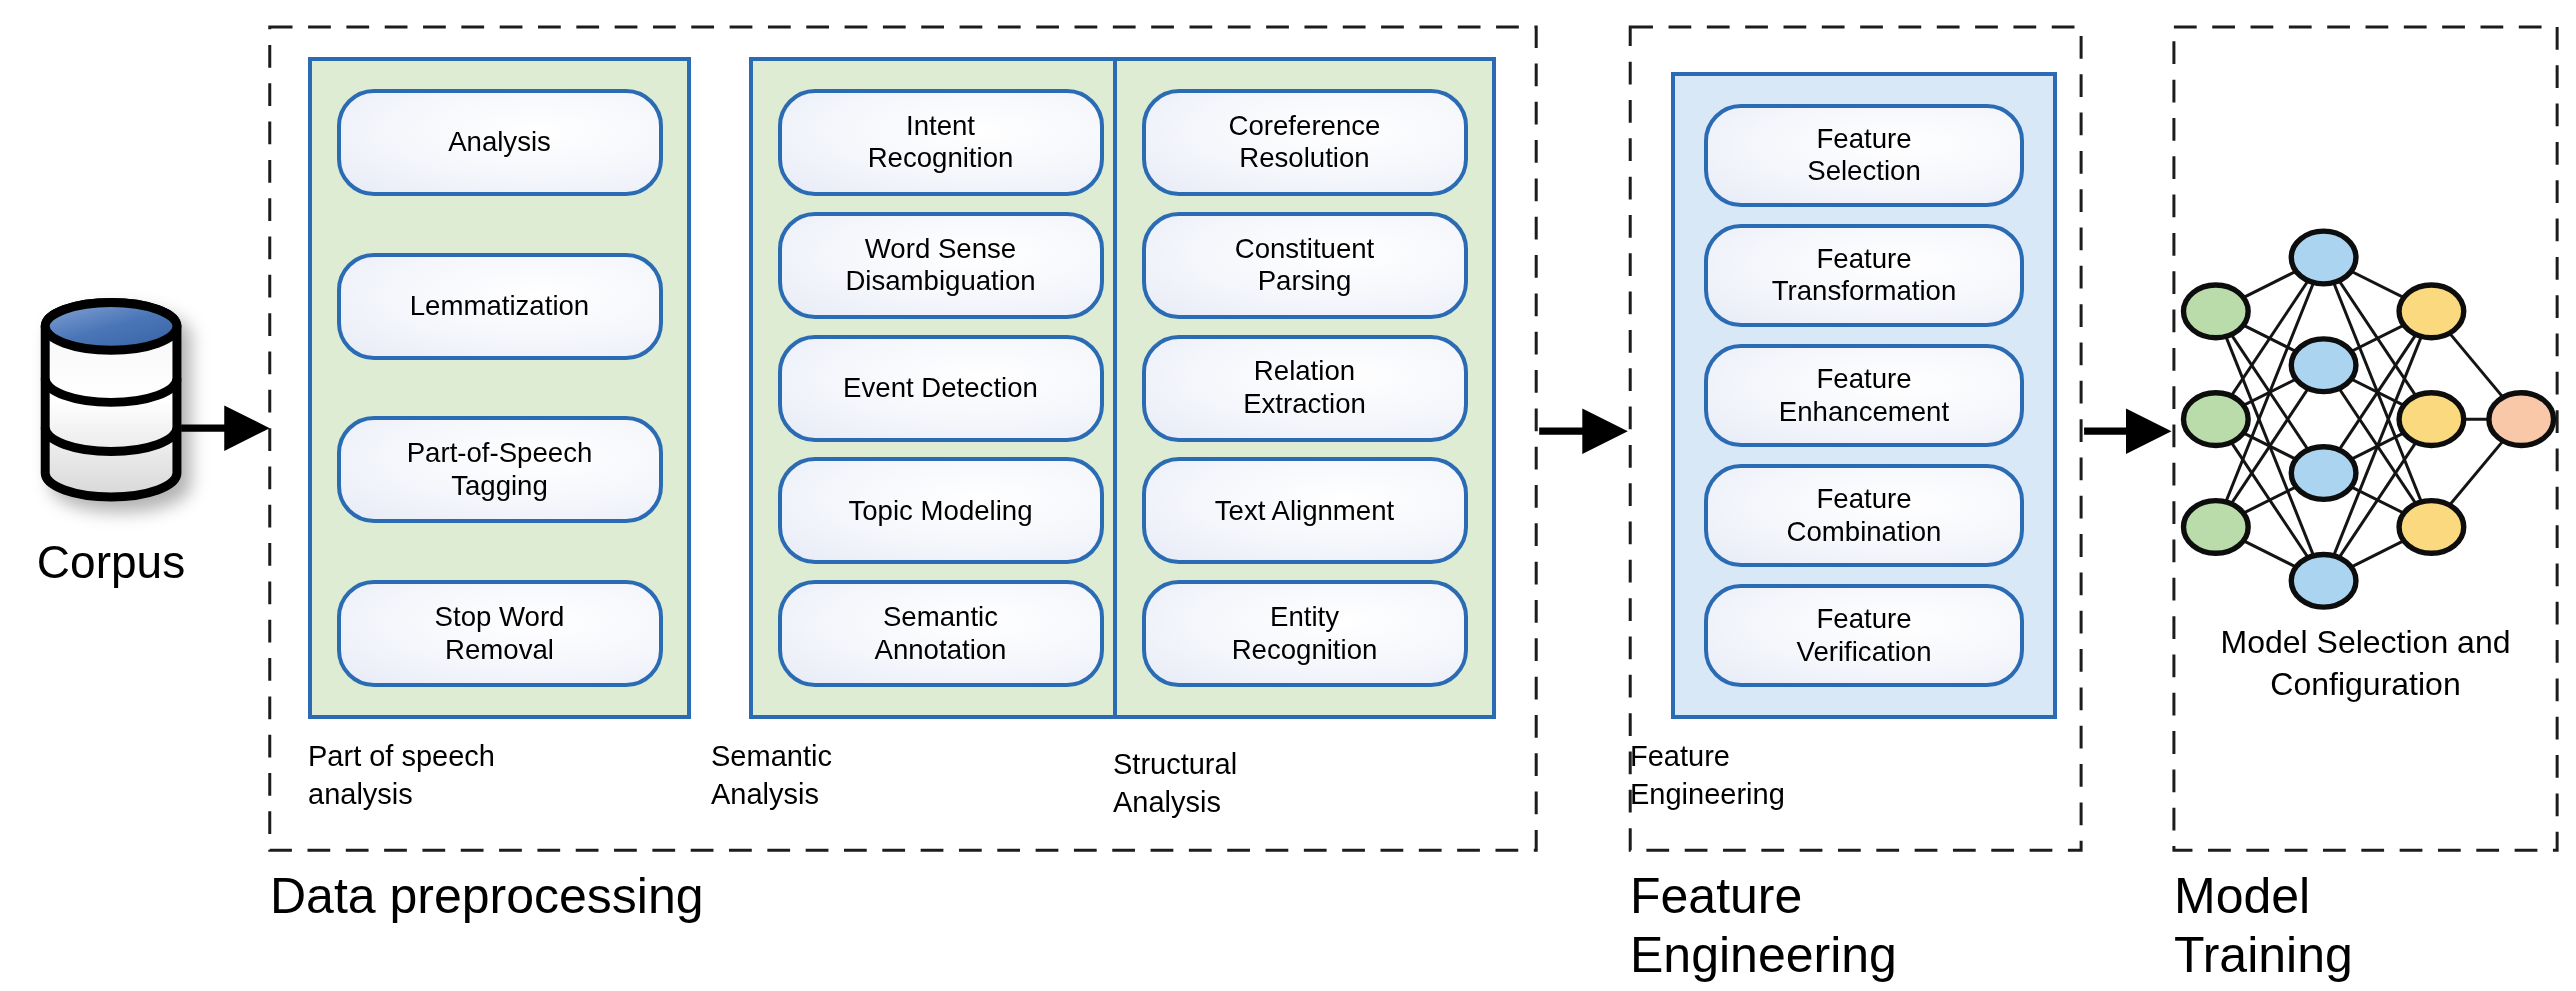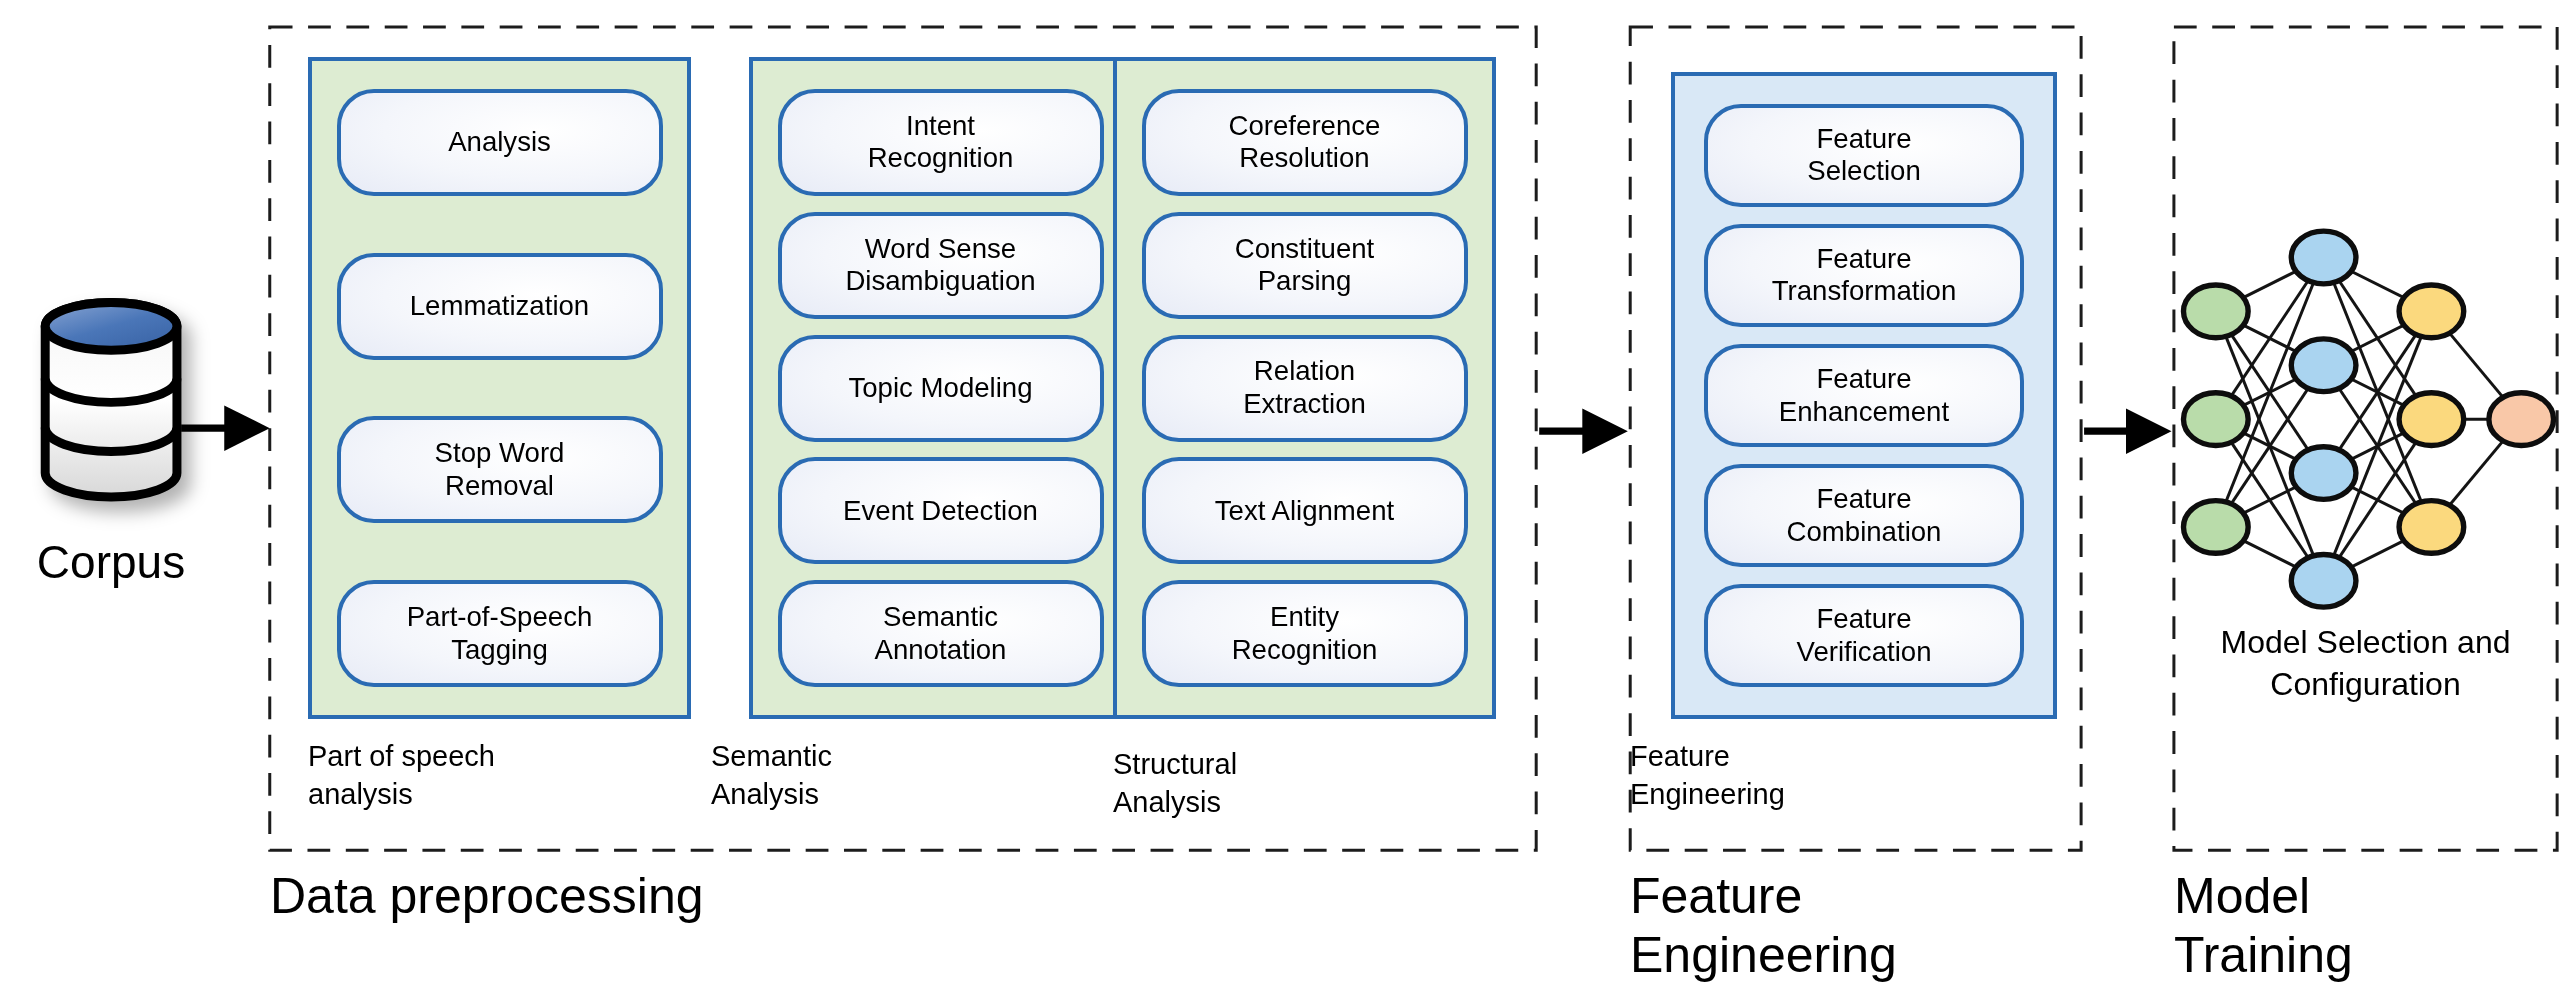--- a/index.html
+++ b/index.html
@@ -131,33 +131,33 @@
         <ellipse cx="4060" cy="520" rx="54" ry="44" fill="#fbd97e"></ellipse>
         <ellipse cx="4060" cy="700" rx="54" ry="44" fill="#fbd97e"></ellipse>
         <ellipse cx="4060" cy="880" rx="54" ry="44" fill="#fbd97e"></ellipse>
         <ellipse cx="4210" cy="700" rx="54" ry="44" fill="#f9c8a8"></ellipse>
       </g>
   </svg>
 
   <div class="panel green" style="left:308px;">
     <div class="pill">Analysis</div>
     <div class="pill">Lemmatization</div>
+    <div class="pill">Part-of-Speech
+Tagging</div>
     <div class="pill">Stop Word
 Removal</div>
-    <div class="pill">Part-of-Speech
-Tagging</div>
   </div>
 
   <div class="panel green" style="left:749px;">
     <div class="pill">Intent
 Recognition</div>
     <div class="pill">Word Sense
 Disambiguation</div>
+    <div class="pill">Event Detection</div>
     <div class="pill">Topic Modeling</div>
-    <div class="pill">Event Detection</div>
     <div class="pill">Semantic
 Annotation</div>
   </div>
 
   <div class="panel green" style="left:1113px;justify-content:space-between;">
     <div class="pill">Coreference
 Resolution</div>
     <div class="pill">Constituent
 Parsing</div>
     <div class="pill">Relation

